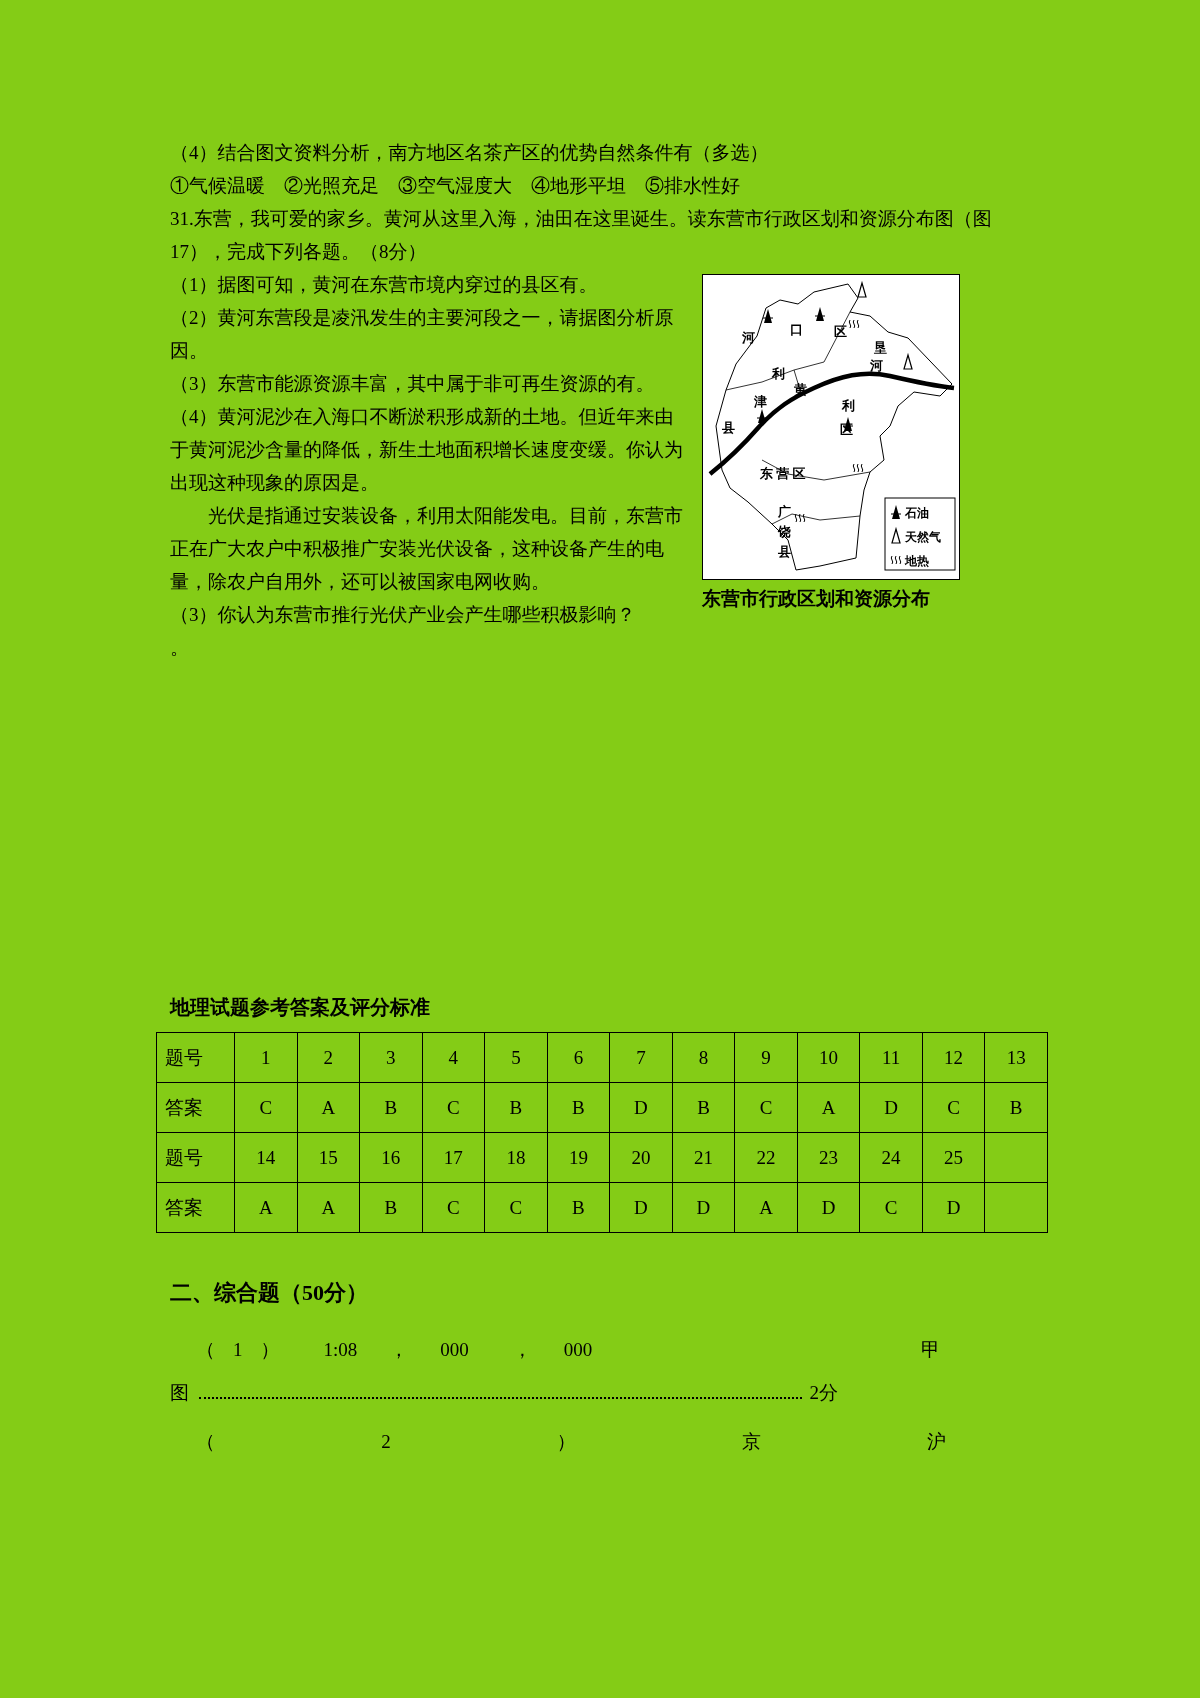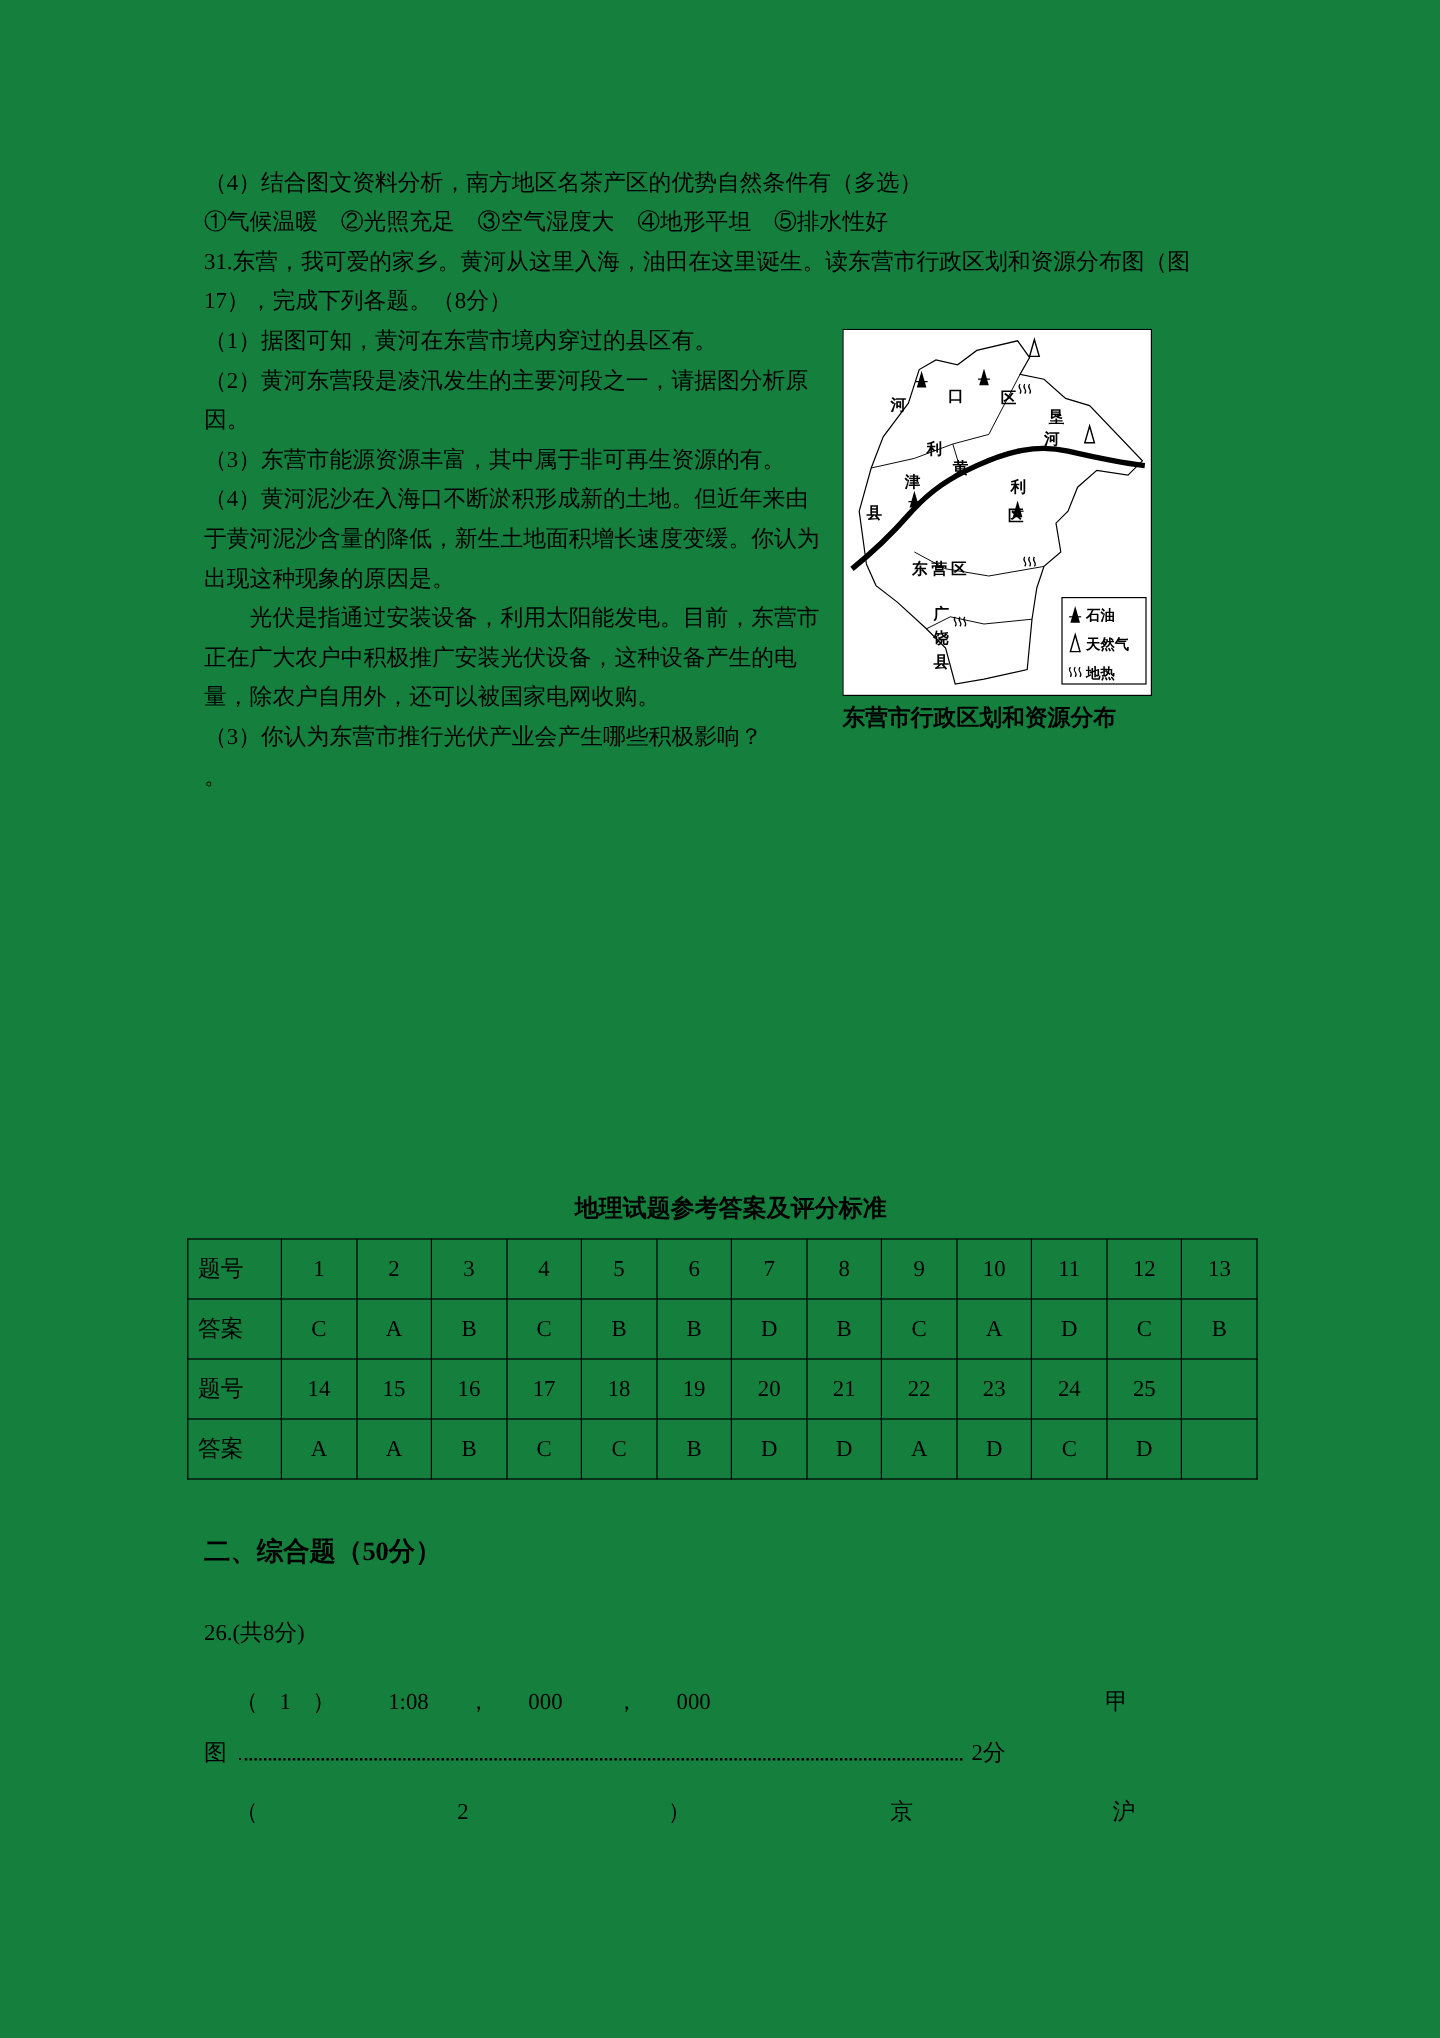--- a/index.html
+++ b/index.html
@@ -2,35 +2,35 @@
 <html><head>
 <meta charset="utf-8">
 <style>
   * { box-sizing: border-box; }
   html, body { margin: 0; padding: 0; background: #fff; }
   body {
     width: 1200px; height: 1698px;
     font-family: "Liberation Serif", "DejaVu Serif", serif;
     color: #000;
   }
-  .page { position: relative; width: 1200px; height: 1698px; overflow: hidden; background: #15803d; }
+  .page { position: relative; width: 1200px; height: 1698px; overflow: hidden; background: #84cc16; }
   .content { padding: 136px 152px 0 170px; font-size: 19px; line-height: 33px; }
   p { margin: 0; }
 
   
   .q31-figure { float: right; width: 258px; margin: 6px 88px 10px 16px; }
   .map-svg { display: block; }
   .map-svg text { font-family: "Liberation Serif", "DejaVu Serif", serif; font-weight: bold; }
   .map-caption { text-align: left; font-weight: bold; font-size: 19px; line-height: 26px; margin-top: 6px; }
 
   .pv-indent { text-indent: 2em; }
 
   
   .answers { clear: both; padding-top: 328px; }
-  .answers-title { text-align: center; font-weight: bold; font-size: 20px; line-height: 30px; }
+  .answers-title { font-weight: bold; font-size: 20px; line-height: 30px; }
   .sec1-heading { font-weight: bold; font-size: 20px; margin-top: 8px; line-height: 32px; }
   table.key { border-collapse: collapse; width: 892px; margin-top: 10px; table-layout: fixed; margin-left: -14px; }
   table.key td {
     border: 1.5px solid #000; height: 50px; text-align: center;
     font-size: 19px; padding: 0;
   }
   table.key td.first { width: 78px; text-align: left; padding-left: 8px; }
 
   .sec2-heading { font-weight: bold; font-size: 22px; margin-top: 44px; line-height: 32px; }
   .q26-heading { margin-top: 36px; font-size: 19px; }
@@ -198,21 +198,20 @@
             <td>A</td>
             <td>D</td>
             <td>C</td>
             <td>D</td>
             <td></td>
           </tr>
         </tbody>
       </table>
 
       <div class="sec2-heading">二、综合题（50分）</div>
-      <div class="q26-heading">26.(共8分)</div>
 
       <div class="ans-line1">
         <span>（</span>
         <span class="g-sm">1</span>
         <span class="g-sm">）</span>
         <span class="g-lg">1:08</span>
         <span class="g-md">，</span>
         <span class="g-md">000</span>
         <span class="g-lg">，</span>
         <span class="g-md">000</span>

